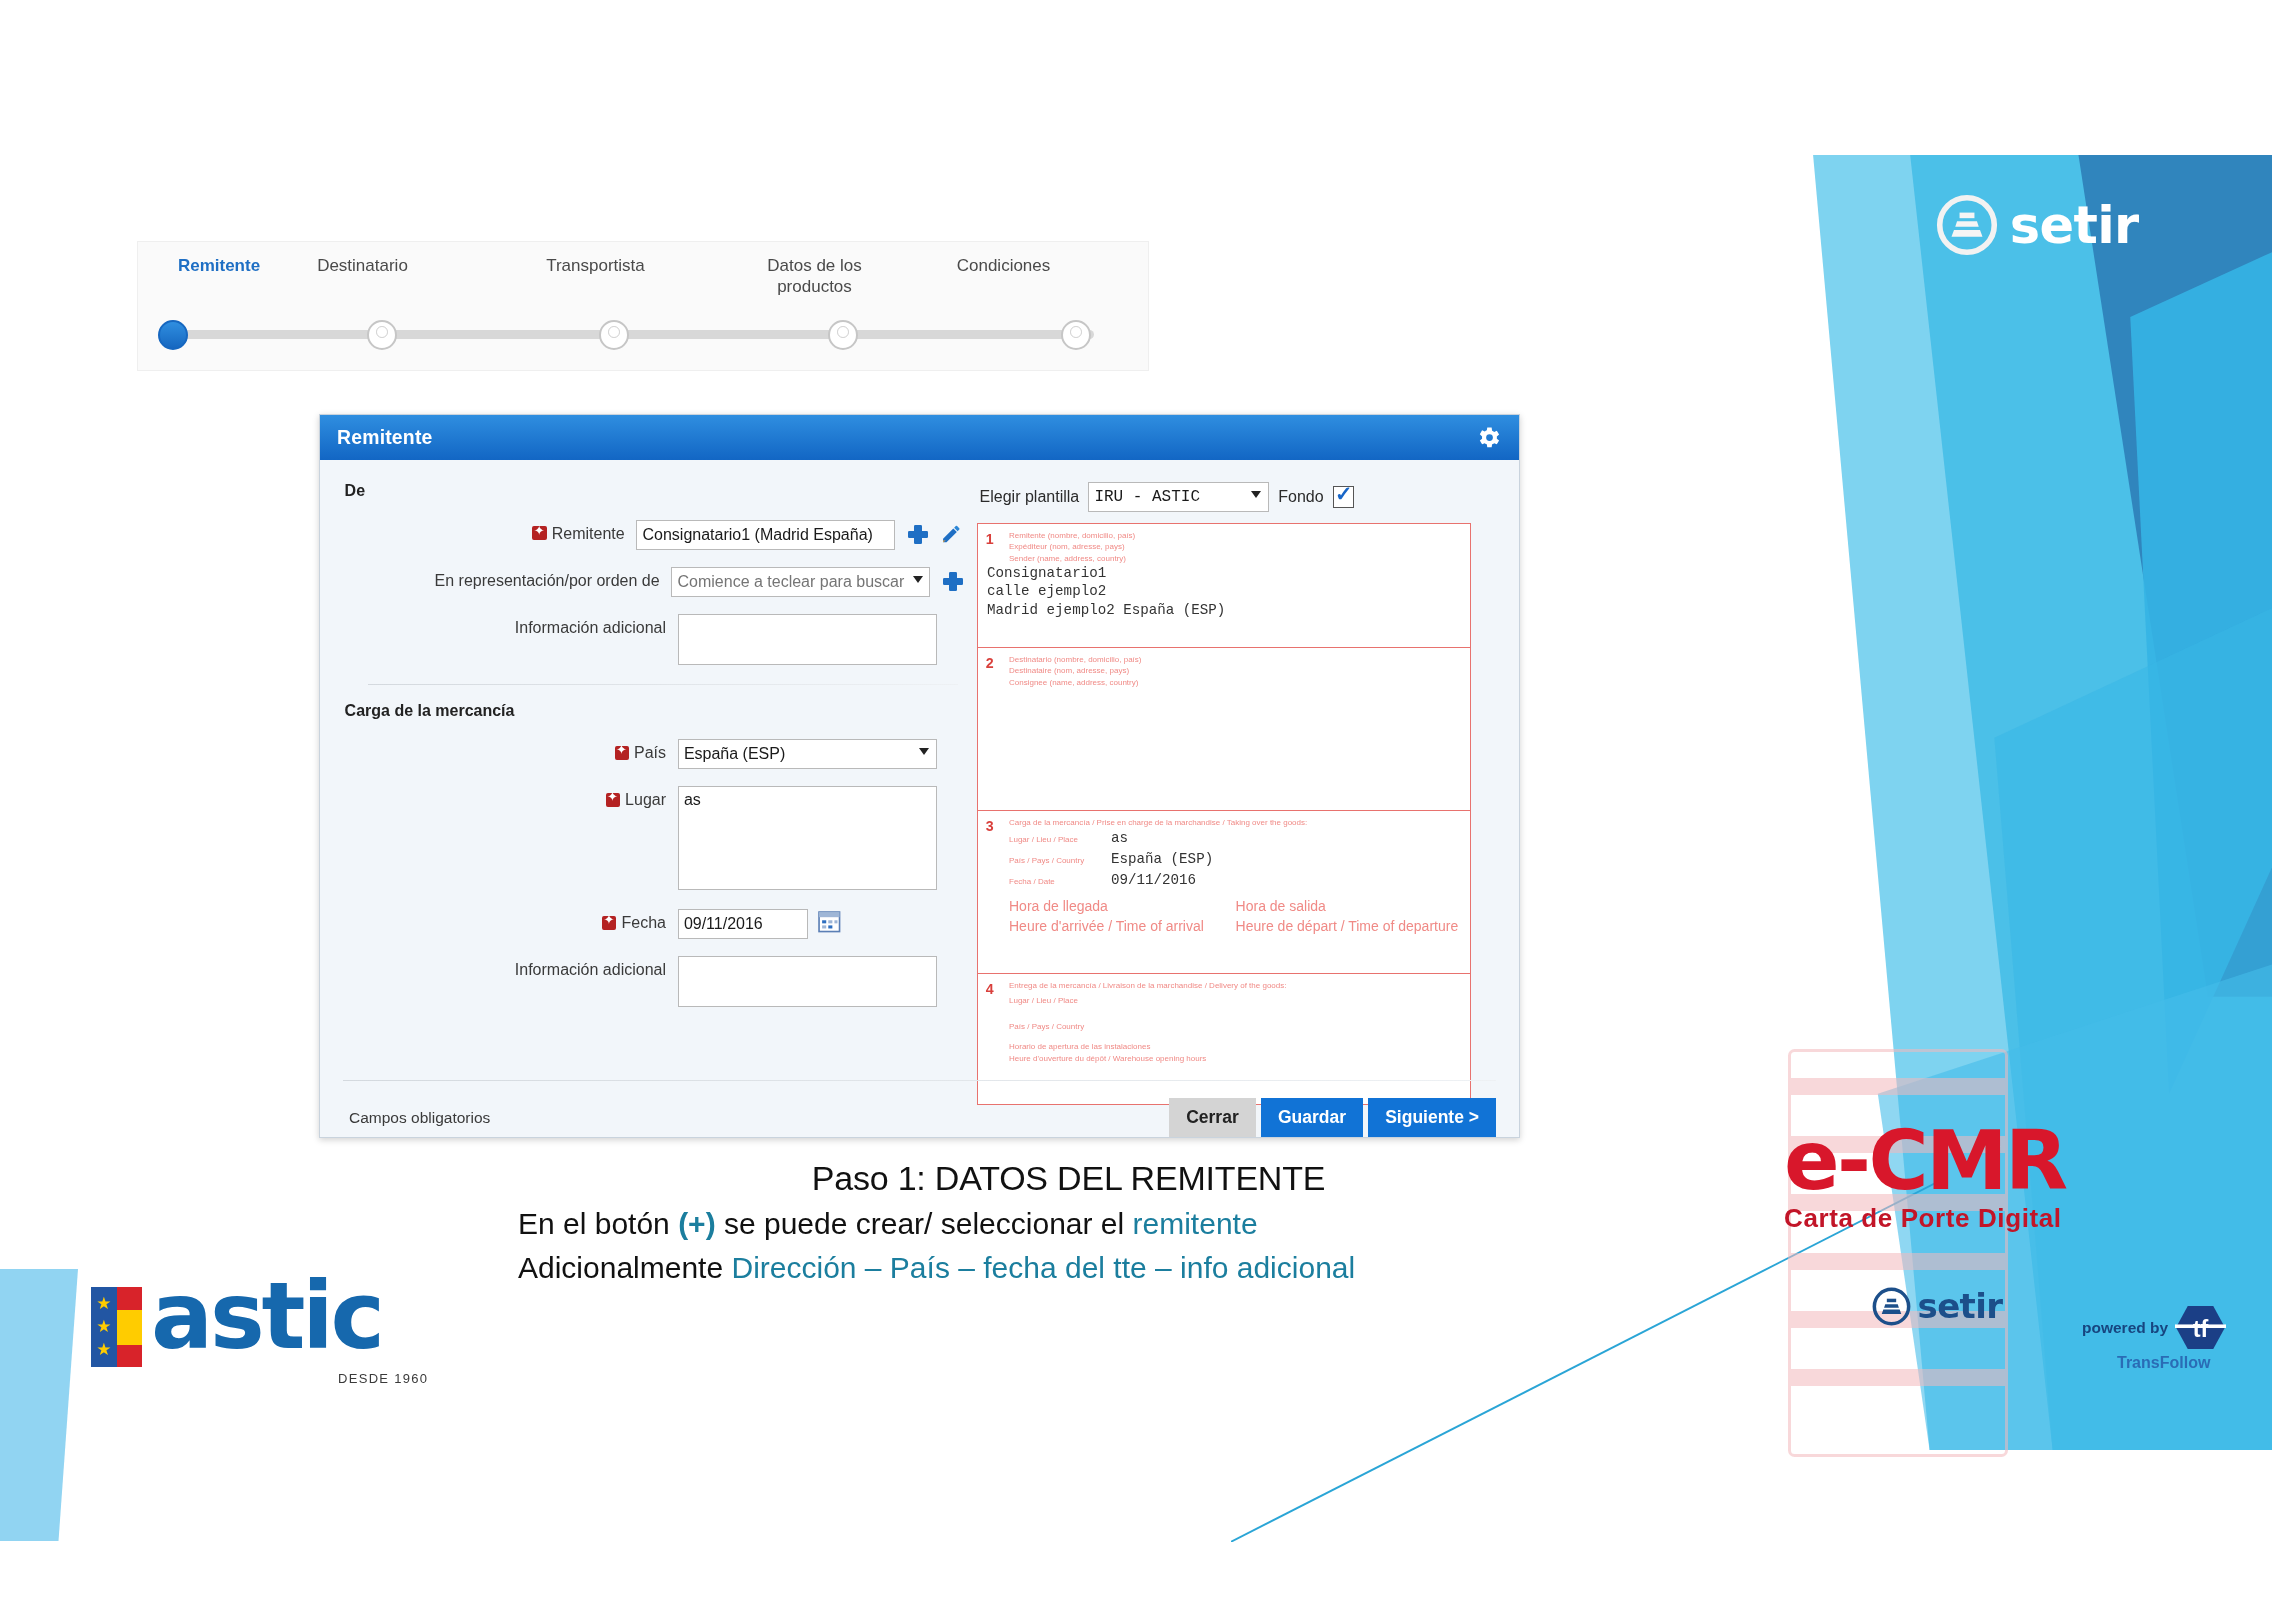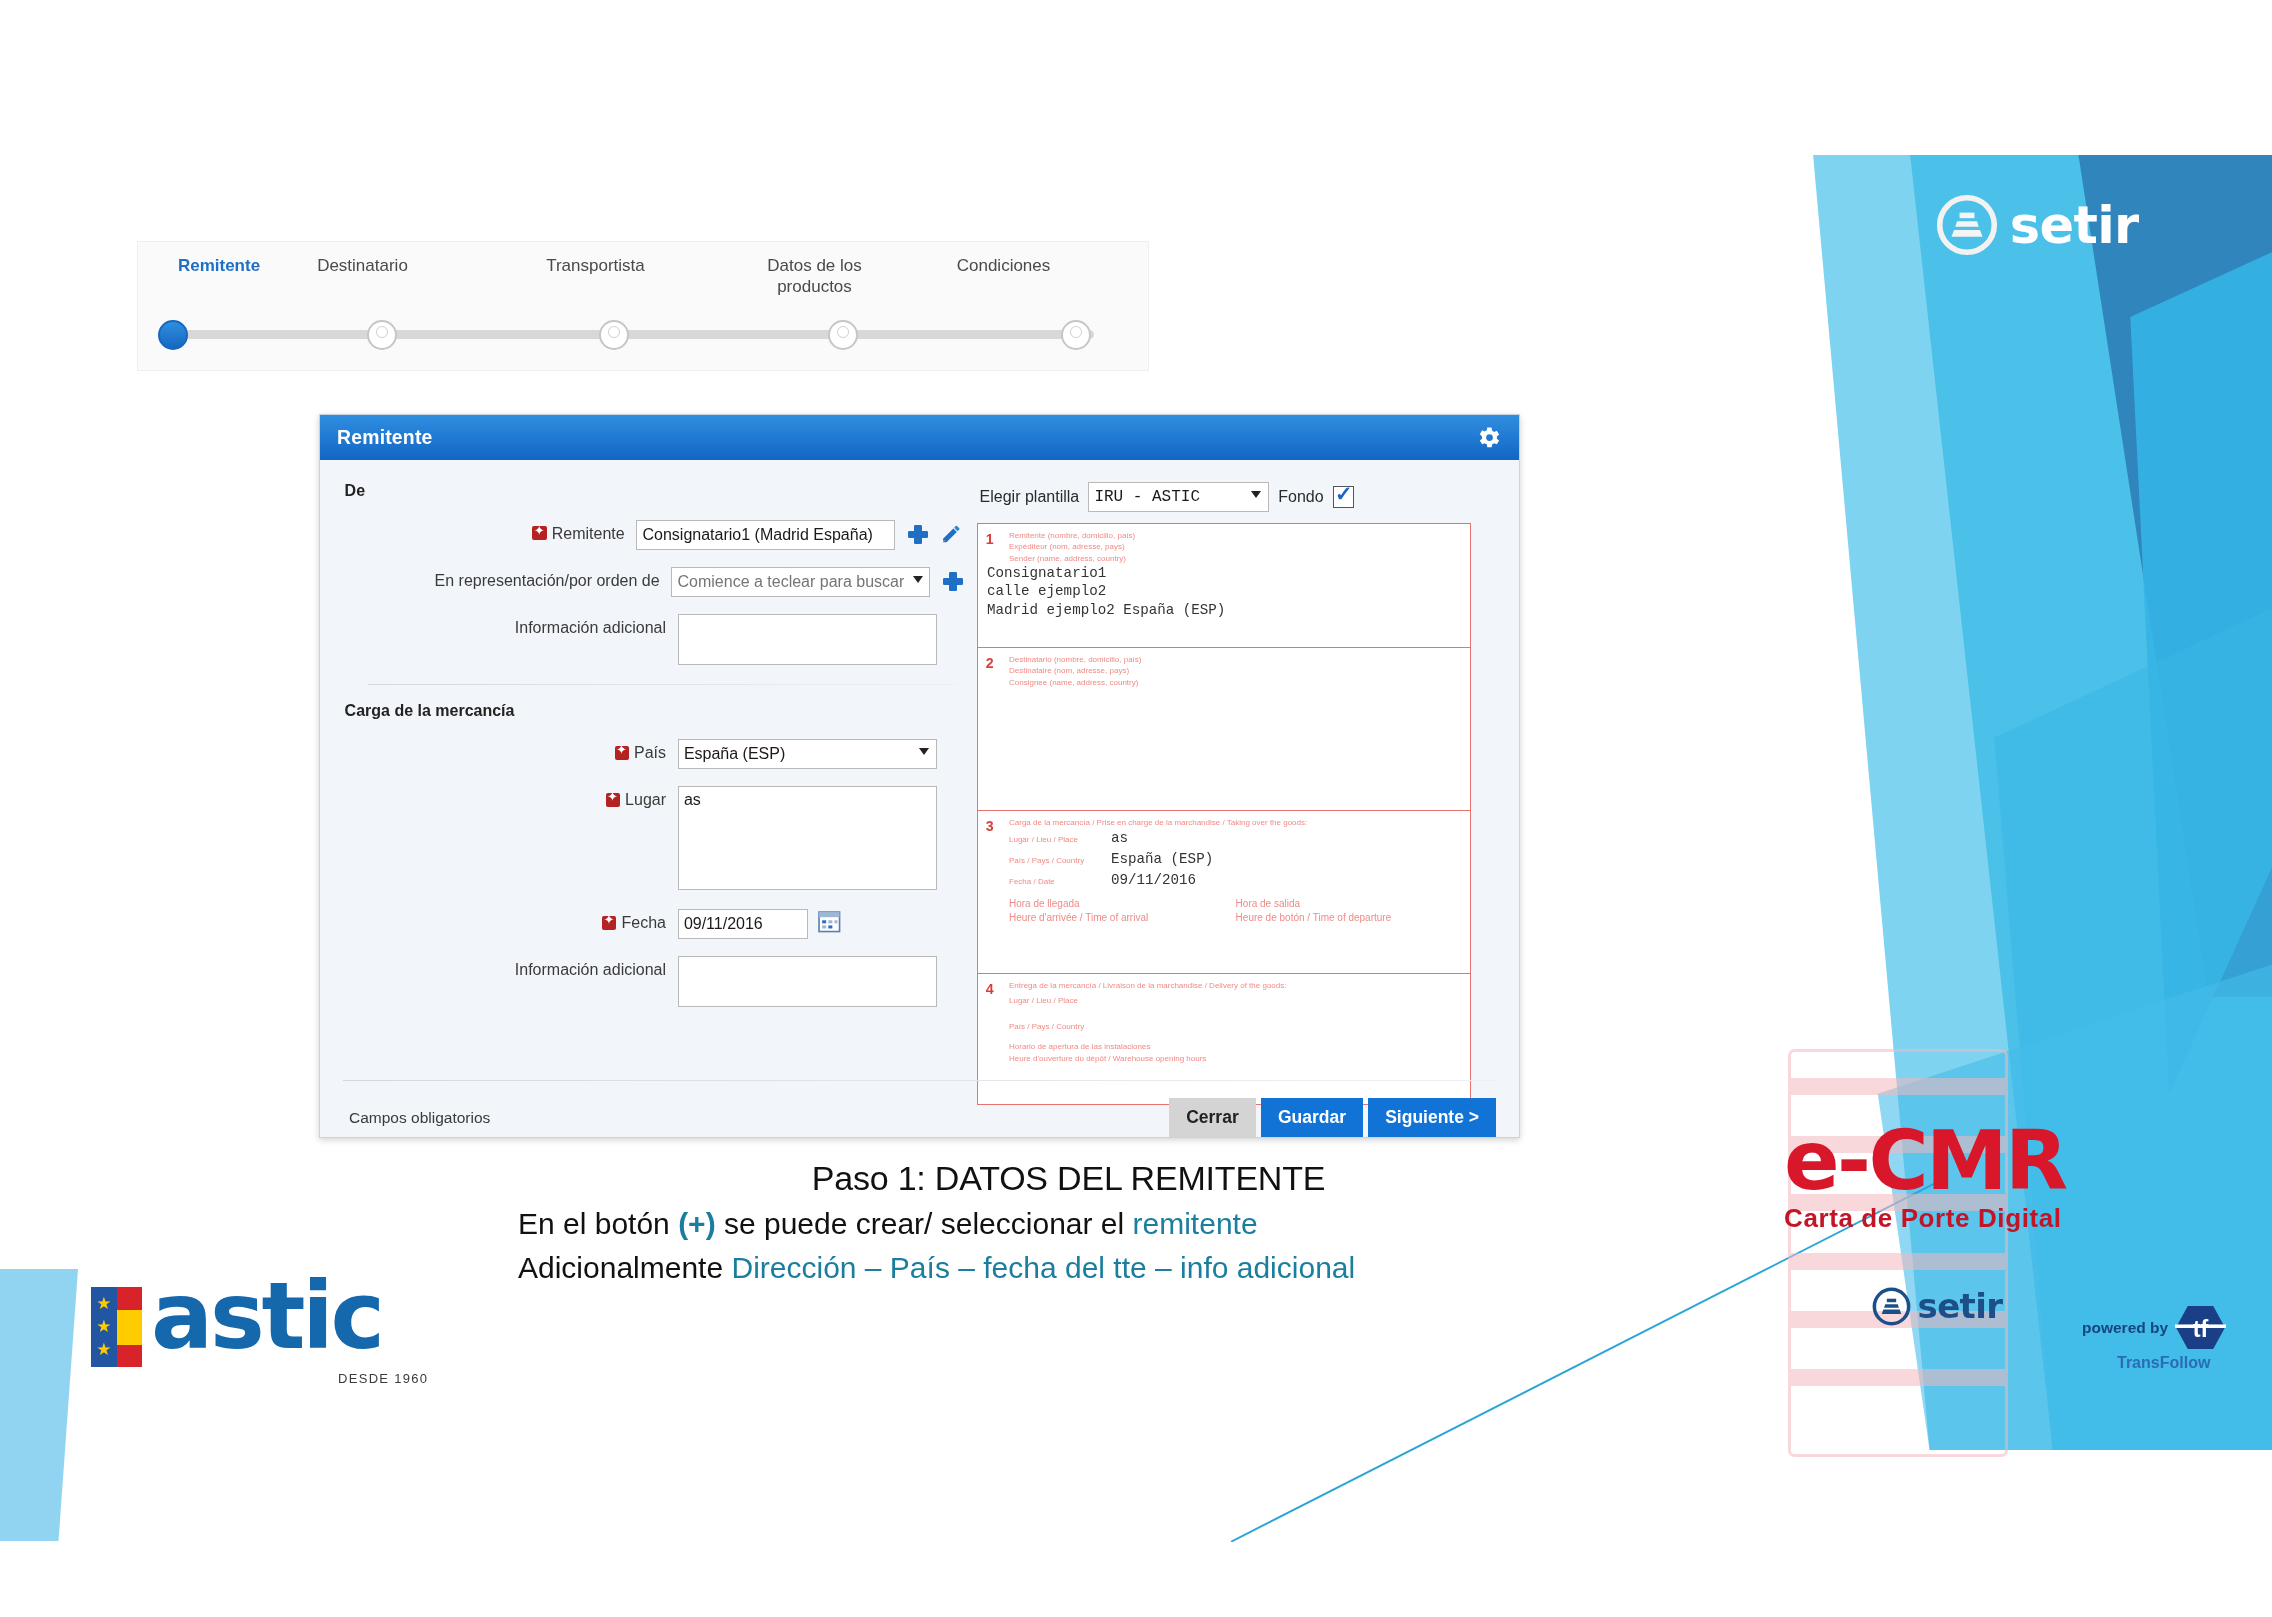--- a/index.html
+++ b/index.html
@@ -73,21 +73,21 @@
   .cmr-box{border-bottom:1.3px solid #e8726e;padding:6.5px 7.8px 6.5px 9px;position:relative;}
   .cmr-box:last-child{border-bottom:none;}
   .bnum{position:absolute;left:7.8px;top:7.8px;color:#d9403c;font-size:14.2px;font-weight:bold;}
   .btxt{margin-left:22px;color:#f08a86;font-size:8px;line-height:1.42;}
   .bval{font-family:"Liberation Mono",monospace;font-size:14.2px;color:#333;line-height:1.28;
         margin-left:0;white-space:pre;}
   .kv{display:flex;align-items:baseline;margin-left:22px;margin-top:5.2px;}
   .kv .k{color:#f08a86;font-size:8px;width:102px;flex:none;}
   .kv .v{font-family:"Liberation Mono",monospace;font-size:14.2px;color:#333;}
   .two{display:flex;margin-left:22px;margin-top:9px;}
-  .two > div{width:50%;color:#f08a86;font-size:10px;line-height:1.42;}
+  .two > div{width:50%;color:#f08a86;font-size:14px;line-height:1.42;}
 
   
   .dlg-foot{position:absolute;left:0;bottom:0;width:100%;}
   .foot-hr{height:1.3px;background:linear-gradient(to right,#d4d9de,#eef1f4);margin:0 23px;}
   .foot-in{display:flex;align-items:center;justify-content:space-between;padding:17px 23px 0 29px;}
   .oblig{font-size:15.5px;color:#3a3a3a;}
   .btns{display:flex;gap:5.2px;}
   .btn{font-family:"Liberation Sans",sans-serif;font-size:17.5px;font-weight:bold;
        padding:9px 17px;border:none;cursor:pointer;}
   .btn.grey{background:#d4d4d4;color:#222;}
@@ -337,21 +337,21 @@
             <span class="k">Fecha / Date</span>
             <span class="v">09/11/2016</span>
           </div>
           <div class="two">
             <div>
               <div>Hora de llegada</div>
               <div>Heure d'arrivée / Time of arrival</div>
             </div>
             <div>
               <div>Hora de salida</div>
-              <div>Heure de botón / Time of departure</div>
+              <div>Heure de départ / Time of departure</div>
             </div>
           </div>
         </div>
 
         <div class="cmr-box" style="height:117px">
           <span class="bnum">4</span>
           <div class="btxt">Entrega de la mercancía / Livraison de la marchandise / Delivery of the goods:</div>
           <div class="btxt" style="margin-top:3.9px">Lugar / Lieu / Place</div>
           <div class="btxt" style="margin-top:14.2px">País / Pays / Country</div>
           <div class="btxt" style="margin-top:9px">Horario de apertura de las instalaciones</div>

